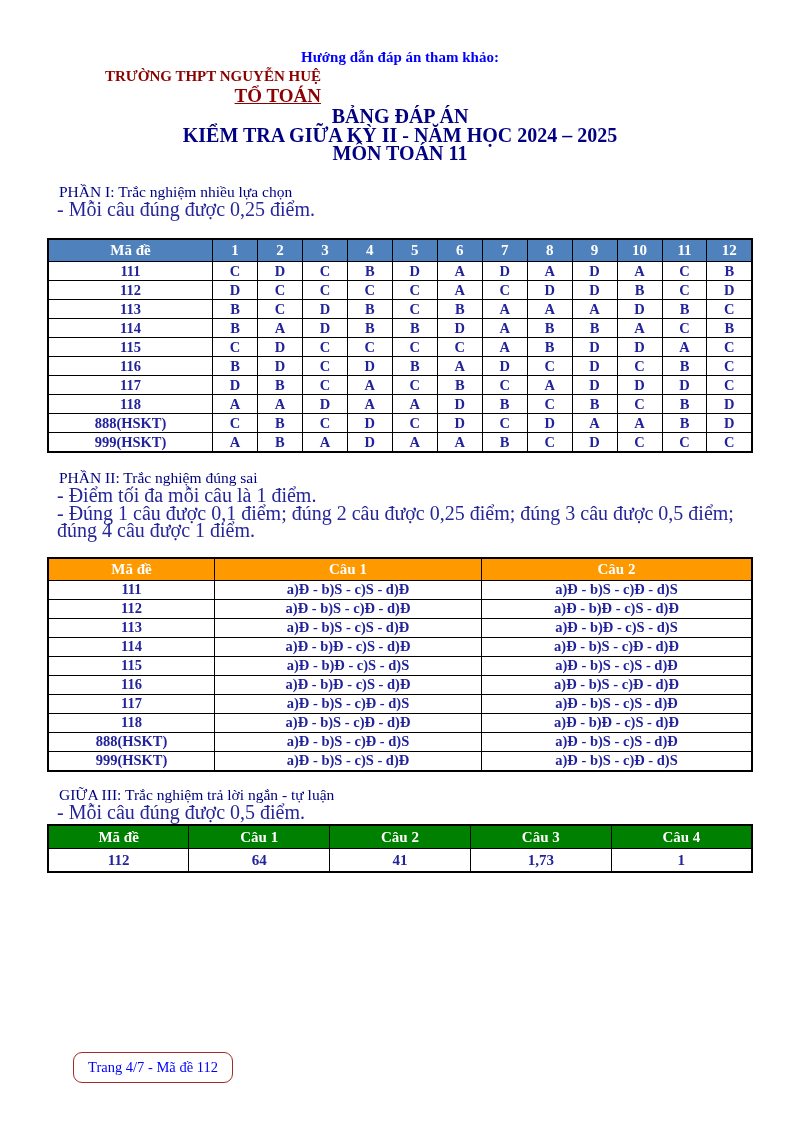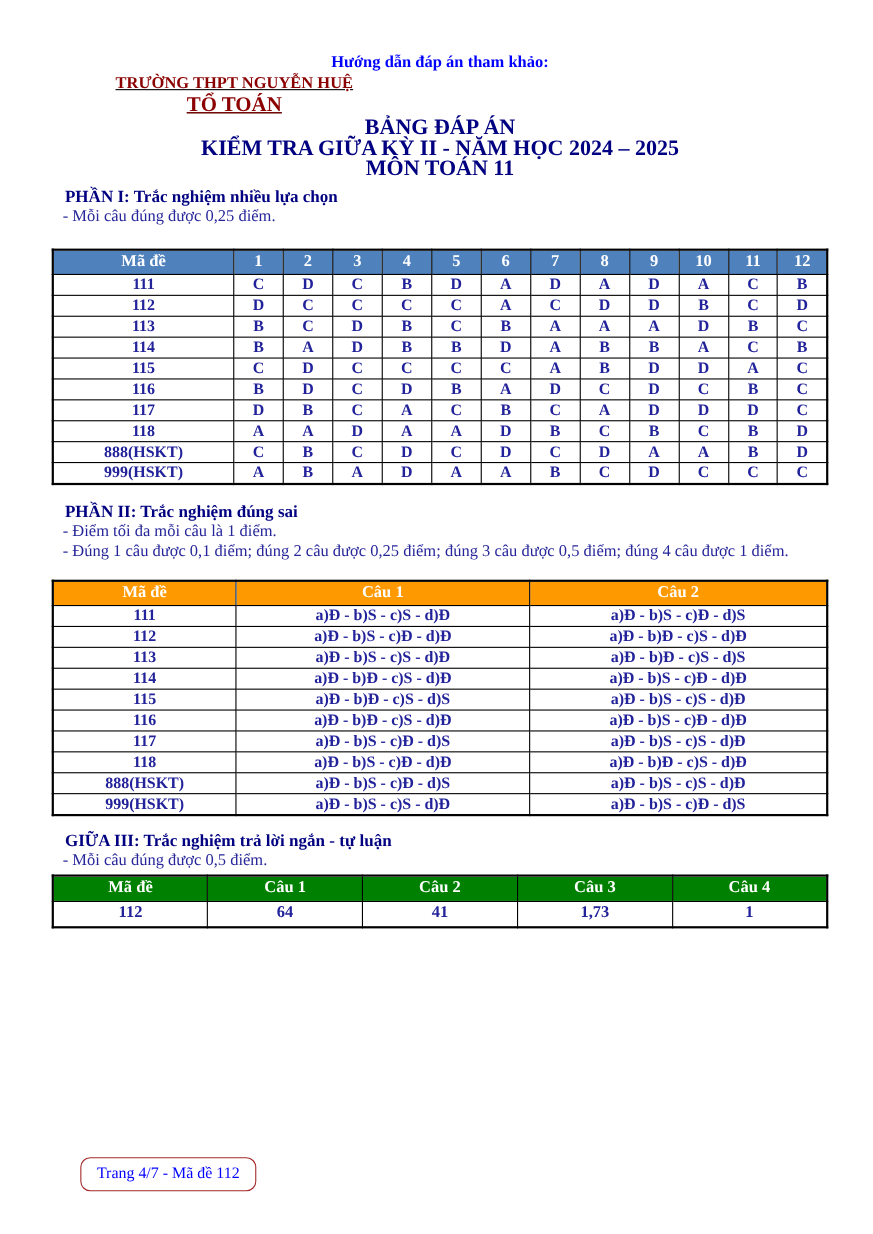--- a/index.html
+++ b/index.html
@@ -2,29 +2,29 @@
 <html style="--p1-bg: #4F81BD; --p2-bg: #FF9900; --p3-bg: #008000; --navy: #000080; --note-blue: #26269A; --answer-blue: #22229A; --bright-blue: #0000FF; --dark-red: #8B0000; --footer-border: #A52A2A;"><head>
 <meta charset="utf-8">
 <style>
   html,body{margin:0;padding:0;background:#fff;}
   .page{width:794px;height:1122px;position:relative;background:#fff;
         font-family:"Liberation Serif",serif;color:#000;overflow:hidden;}
   .content{padding:48px 41px 0 47px;}
 
   .guide{text-align:center;font-weight:700;font-size:15px;line-height:19px;
          color:var(--bright-blue,#0000FF);}
-  .school-block{margin-left:58px;width:fit-content;text-align:center;text-decoration:underline;}
+  .school-block{margin-left:58px;width:fit-content;text-align:right;}
   .school{color:var(--dark-red,#8B0000);font-weight:700;font-size:15px;line-height:19px;}
   .dept{color:var(--dark-red,#8B0000);font-weight:700;font-size:19px;line-height:19px;
         text-decoration:underline;}
   .titles{text-align:center;color:var(--navy,#000080);font-weight:700;
           font-size:20px;line-height:18.5px;margin-top:2px;}
-  .part-heading{color:var(--navy,#000080);font-weight:700;font-size:15.5px;
-                line-height:18px;margin:8px 0 0 12px;}
-  .note{color:var(--note-blue,#26269A);font-size:15px;line-height:17.5px;
+  .part-heading{color:var(--navy,#000080);font-weight:400;font-size:15.5px;
+                line-height:18px;margin:20px 0 0 12px;}
+  .note{color:var(--note-blue,#26269A);font-size:20px;line-height:17.5px;
         margin-left:10px;max-width:690px;}
   .mt16{margin-top:16px;} .mt14{margin-top:14px;}
 
   .tbl{border-collapse:collapse;table-layout:fixed;width:706px;
        border:2px solid #000;}
   .tbl th,.tbl td{border:1px solid #000;text-align:center;vertical-align:middle;
        padding:0;overflow:hidden;}
   .tbl thead th{color:#fff;font-weight:700;font-size:15px;}
   .t1{margin-top:20px;}
   .t1 thead th{background:var(--p1-bg,#4F81BD);height:21px;}

